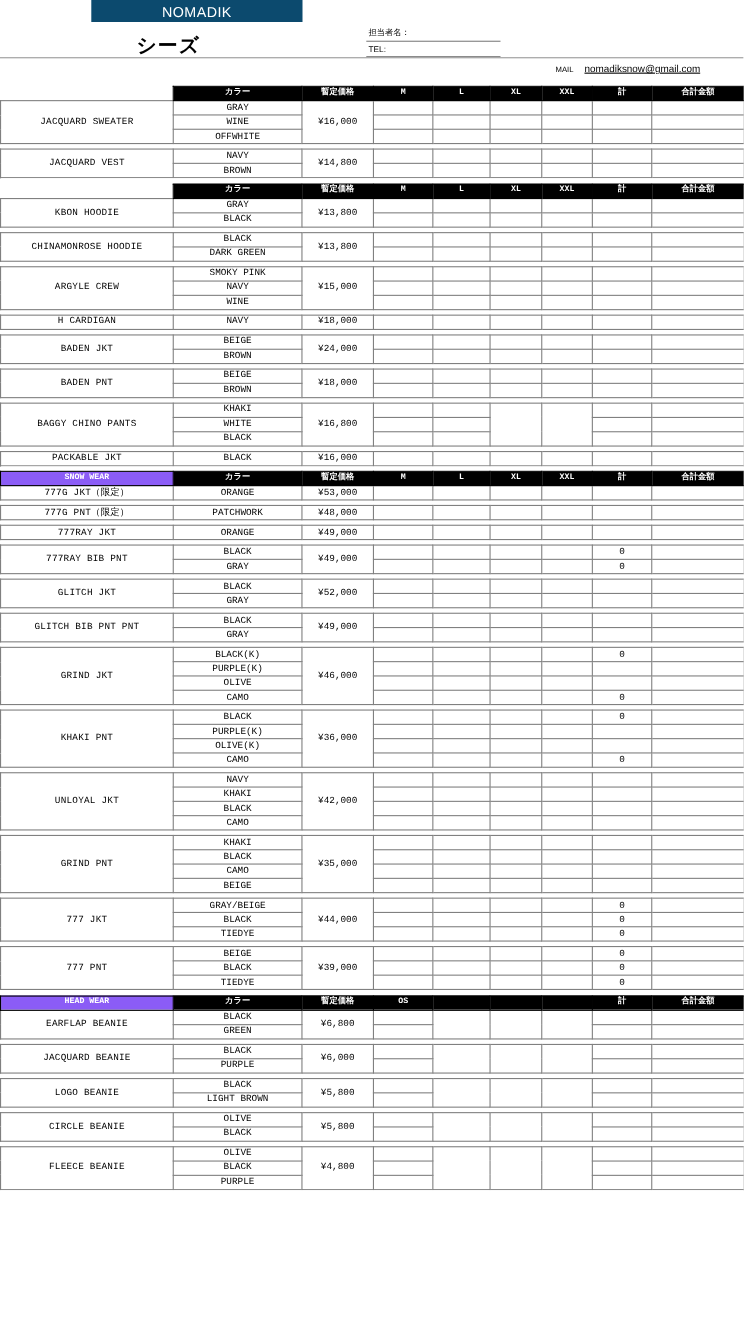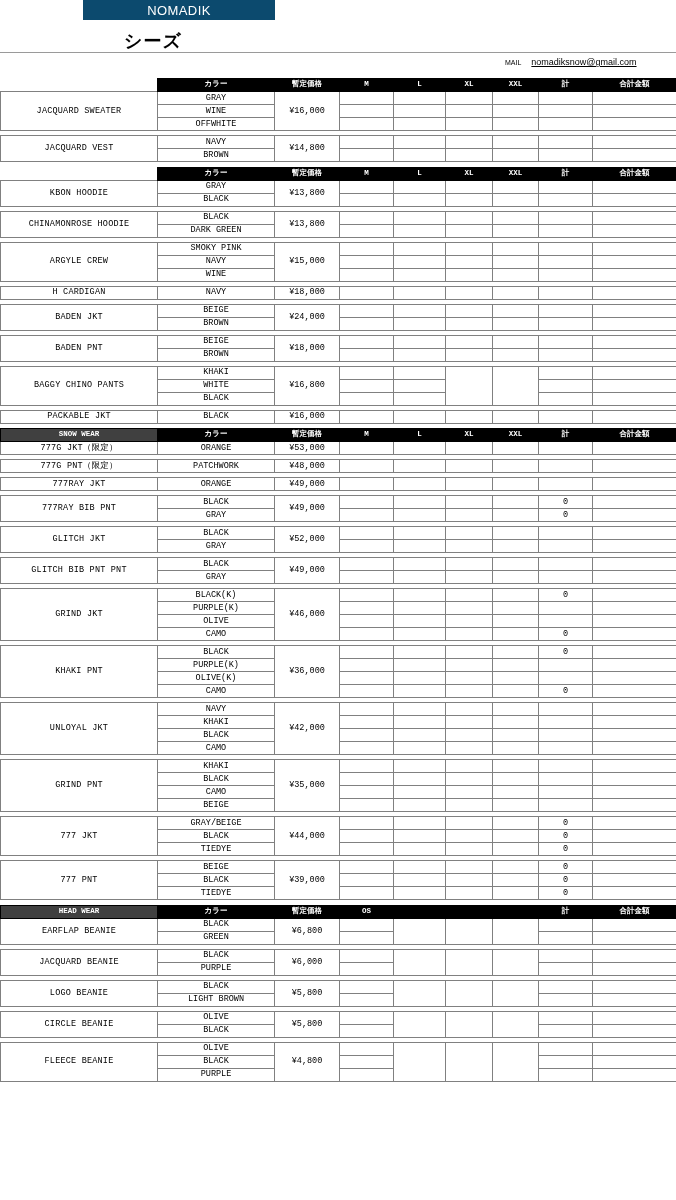--- a/index.html
+++ b/index.html
@@ -83,39 +83,43 @@
   td.colr { font-size: 8.5px; }
   td.price { font-size: 8.5px; }
 
   
   tr.band td {
     background: #000; color: #fff;
     font-size: 7.5px; font-weight: bold;
     height: 13px; border: 1px solid #000;
   }
   tr.band td.open { background: #fff; border: none; }
-  tr.band td.catname { background: #404040; color:#fff; }
+  tr.band td.catname { background: #8b5cf6; color:#fff; }
 
   
   tr.gap td {
     border: none; height: 5px; background: #fff; padding: 0;
   }
   tr.gap td.edge { border: none; }
 
   td.blk { background: #000; border: 1px solid #000; }
 
   .wrap { position: relative; }
 </style>
 </head>
 <body>
 
 <div class="hdr">
   <div class="brand-bar">NOMADIK</div>
   <div class="season">シーズ</div>
 
+  <div class="contact">
+    <div class="line">担当者名：</div>
+    <div class="line tel">TEL:</div>
+  </div>
 
   <div class="rule"></div>
 
   <div class="mail-row">
     <span>MAIL</span>
     <span class="addr">nomadiksnow@gmail.com</span>
   </div>
 </div>
 
 <div class="wrap" id="tables-root">

